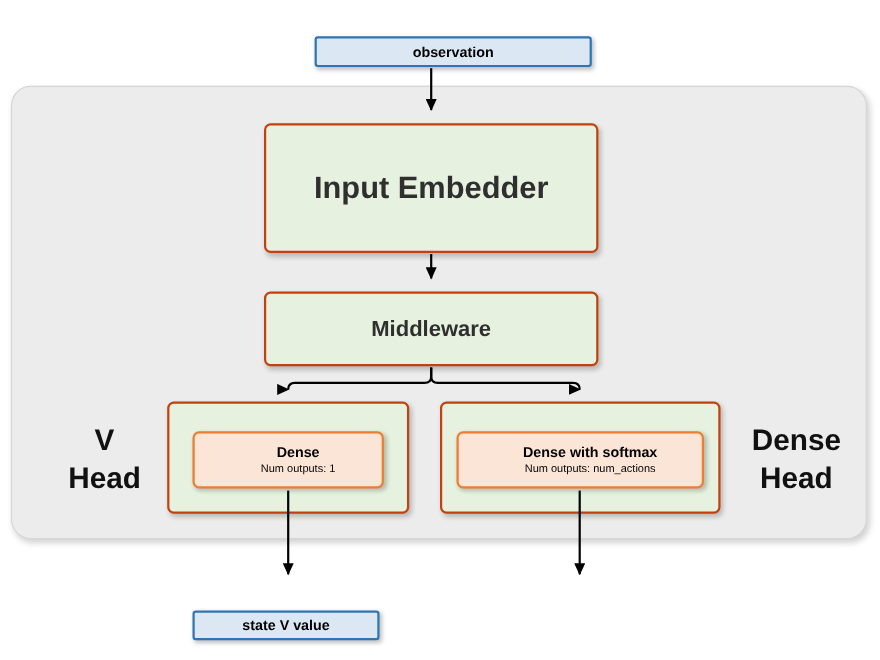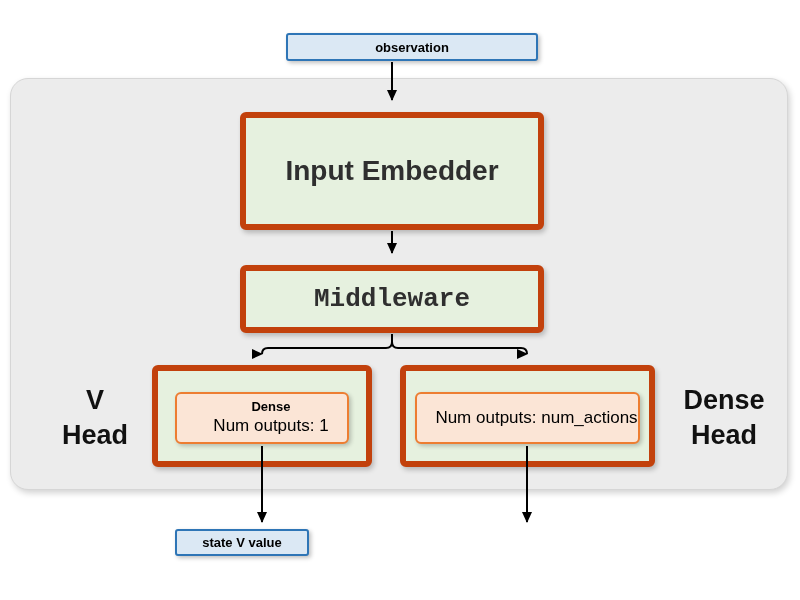--- a/index.html
+++ b/index.html
@@ -37,21 +37,21 @@
     justify-content: center;
     font-weight: bold;
     font-size: 13px;
     color: #000000;
     box-shadow: 2px 2px 4px rgba(0,0,0,0.25);
     box-sizing: border-box;
   }
   .green-box {
     position: absolute;
     background: #e6f1df;
-    border: 6px solid #c2410c;
+    border: 2px solid #c2410c;
     border-radius: 6px;
     display: flex;
     align-items: center;
     justify-content: center;
     box-shadow: 2px 3px 5px rgba(0,0,0,0.22);
     box-sizing: border-box;
   }
   .green-box .big-label {
     font-weight: bold;
     color: #2f2f2f;
@@ -69,43 +69,43 @@
     box-sizing: border-box;
     line-height: 1.35;
     padding-left: 18px;
   }
   .orange-box .title {
     font-weight: bold;
     font-size: 13px;
     color: #000000;
   }
   .orange-box .subtitle {
-    font-size: 17px;
+    font-size: 10px;
     color: #000000;
   }
   .head-label {
     position: absolute;
     text-align: center;
     font-weight: bold;
     font-size: 27px;
     color: #111111;
     line-height: 1.3;
   }
   #node-observation { left: 286px; top: 33px; width: 252px; height: 28px; }
   #node-input-embedder { left: 240px; top: 112px; width: 304px; height: 118px; }
   #node-input-embedder .big-label { font-size: 28px; }
   #node-middleware { left: 240px; top: 265px; width: 304px; height: 68px; }
-  #node-middleware .big-label { font-size: 26px; font-family: Liberation Mono, monospace; }
+  #node-middleware .big-label { font-size: 20px; }
   #node-v-head-group { left: 152px; top: 365px; width: 220px; height: 102px; }
   #node-v-head-dense { left: 175px; top: 392px; width: 174px; height: 52px; }
   #node-policy-head-group { left: 400px; top: 365px; width: 255px; height: 102px; }
   #node-policy-head-dense { left: 415px; top: 392px; width: 225px; height: 52px; }
   #label-v-head { left: 35px; top: 383px; width: 120px; }
   #label-policy-head { left: 658px; top: 383px; width: 132px; }
-  #node-state-v-value { left: 175px; top: 529px; width: 134px; height: 27px; }
+  #node-state-v-value { left: 175px; top: 555px; width: 170px; height: 27px; }
   #node-action-probabilities { left: 443px; top: 534px; width: 170px; height: 27px; }
   #arrow-layer {
     position: absolute;
     left: 0; top: 0;
     width: 800px; height: 600px;
     pointer-events: none;
   }
 </style>
 </head>
 <body>
@@ -127,20 +127,21 @@
   </div>
 
   <div id="node-v-head-group" class="green-box"></div>
   <div id="node-v-head-dense" class="orange-box">
     <span class="title">Dense</span>
     <span class="subtitle">Num outputs: 1</span>
   </div>
 
   <div id="node-policy-head-group" class="green-box"></div>
   <div id="node-policy-head-dense" class="orange-box">
+    <span class="title">Dense with softmax</span>
     <span class="subtitle">Num outputs: num_actions</span>
   </div>
 
   <div id="label-v-head" class="head-label">
     <div>V</div>
     <div>Head</div>
   </div>
 
   <div id="label-policy-head" class="head-label">
     <div>Dense</div>

